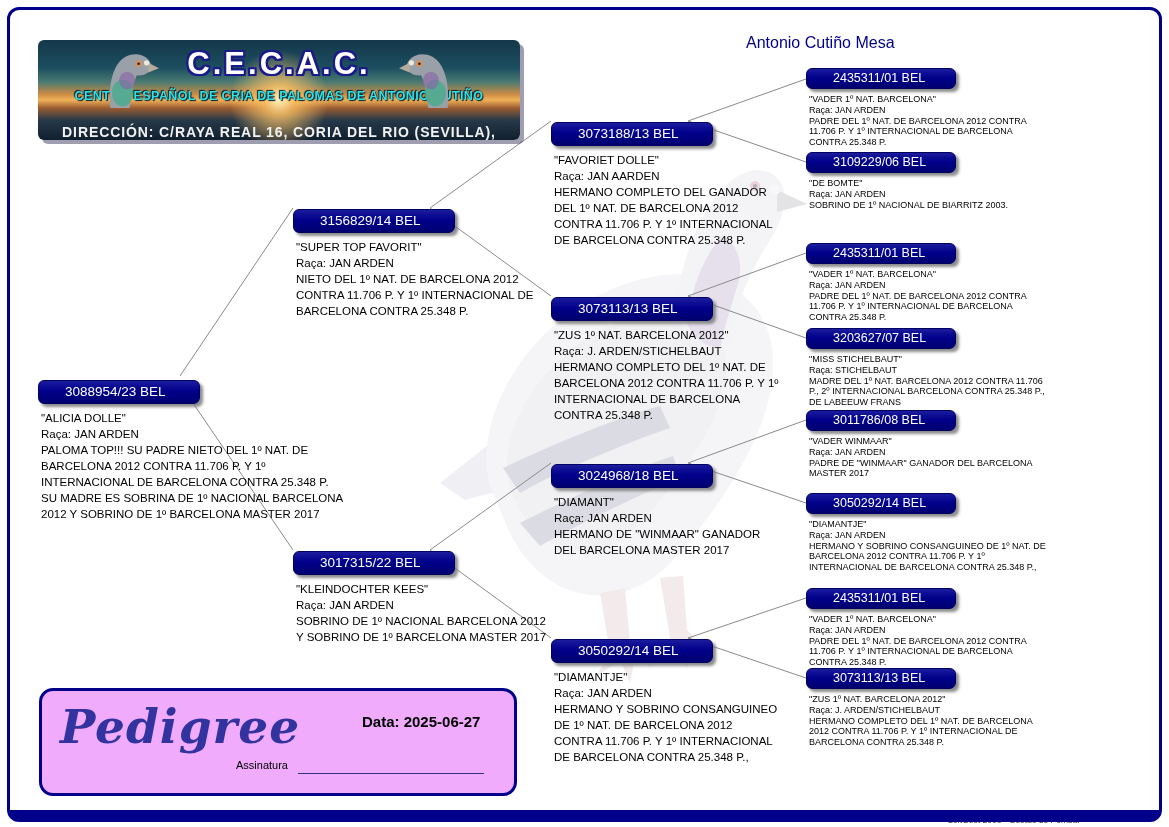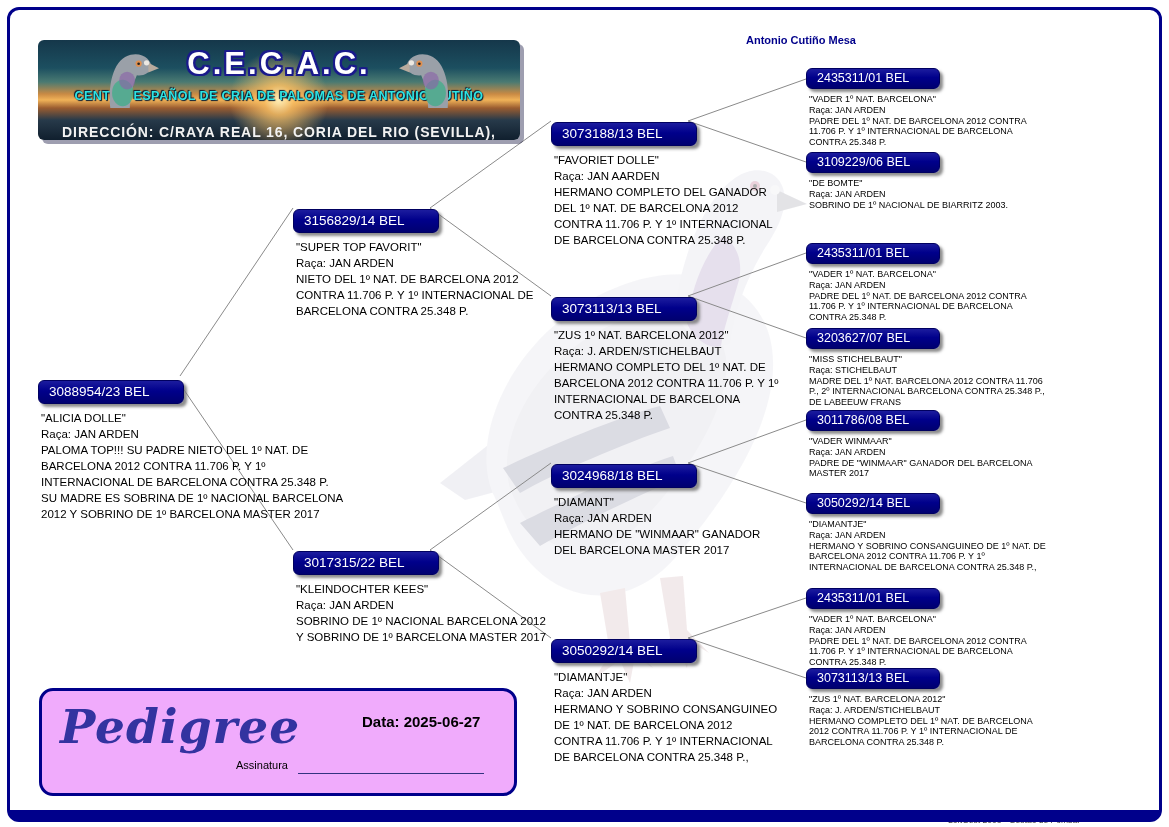--- a/index.html
+++ b/index.html
@@ -31,28 +31,28 @@
     margin-top:7px;font-size:12.5px;font-weight:bold;letter-spacing:.4px;color:#2de4e4;
     text-shadow:1px 1px 1px #001a33,-1px -1px 1px #001a33;
   }
   .banner-address{margin-top:21px;font-size:14px;font-weight:bold;letter-spacing:.9px;color:#f2f2f2;}
   .banner-contact{margin-top:19px;font-size:8.5px;font-weight:bold;letter-spacing:.9px;color:#f2f2f2;}
   .banner-contact .email{text-decoration:underline;}
   .head-svg{position:absolute;top:6px;width:64px;height:62px;}
   .head-left{left:58px;}
   .head-right{right:58px;transform:scaleX(-1);}
   .owner-name{
-    position:absolute;left:746px;top:34px;font-size:11px;font-weight:bold;color:#00008B;z-index:5;
+    position:absolute;left:746px;top:34px;font-size:16px;font-weight:normal;color:#00008B;z-index:5;
   }
   
   .node{position:absolute;z-index:10;}
   .ringbox{
     background:linear-gradient(180deg,#1c1c9e 0%,#00008B 45%,#000070 100%);
     color:#ffffff;border-radius:6px;border:1px solid #000060;
-    padding-left:10px;box-shadow:3px 3px 3px rgba(120,120,120,.85);
+    padding-left:26px;box-shadow:3px 3px 3px rgba(120,120,120,.85);
     white-space:nowrap;
   }
   .g0 .ringbox,.g1 .ringbox,.g2 .ringbox{width:134px;height:22px;font-size:13.5px;line-height:22px;margin-top:12px;}
   .g3 .ringbox{width:122px;height:19px;font-size:12.5px;line-height:19px;}
   .info{margin-top:6px;margin-left:3px;color:#000;}
   .g0 .info{width:318px;font-size:11.5px;line-height:16px;}
   .g1 .info{width:252px;font-size:11.5px;line-height:16px;}
   .g2 .info{width:228px;font-size:11.5px;line-height:16px;}
   .g3 .info{width:242px;font-size:9px;line-height:10.8px;margin-top:5px;}
   .bdesc{white-space:pre-wrap;}

